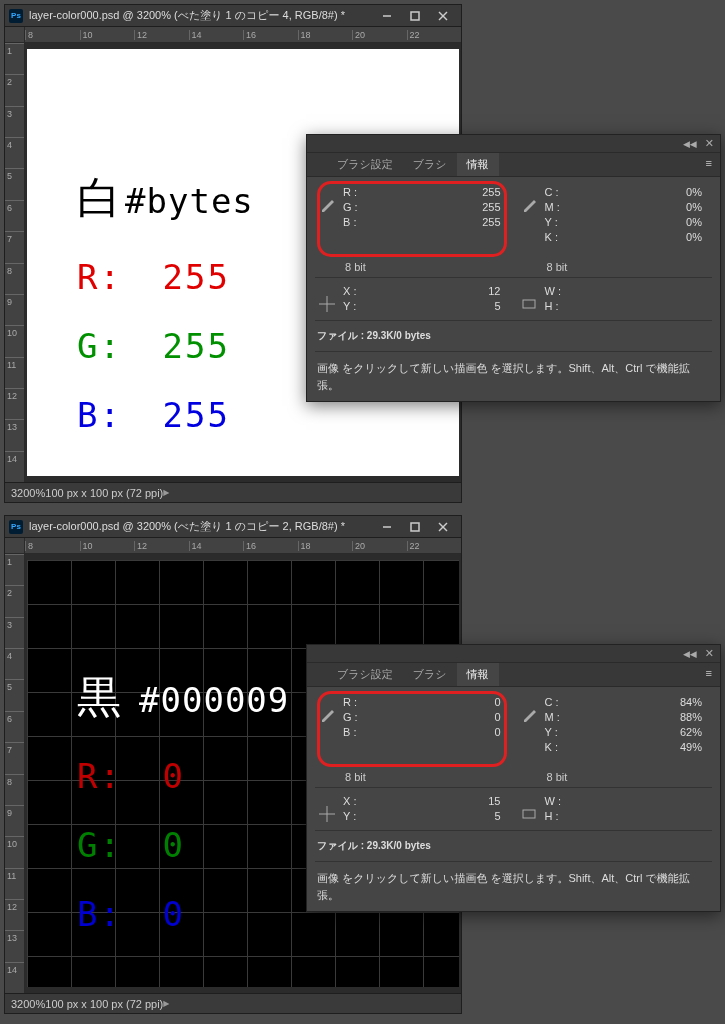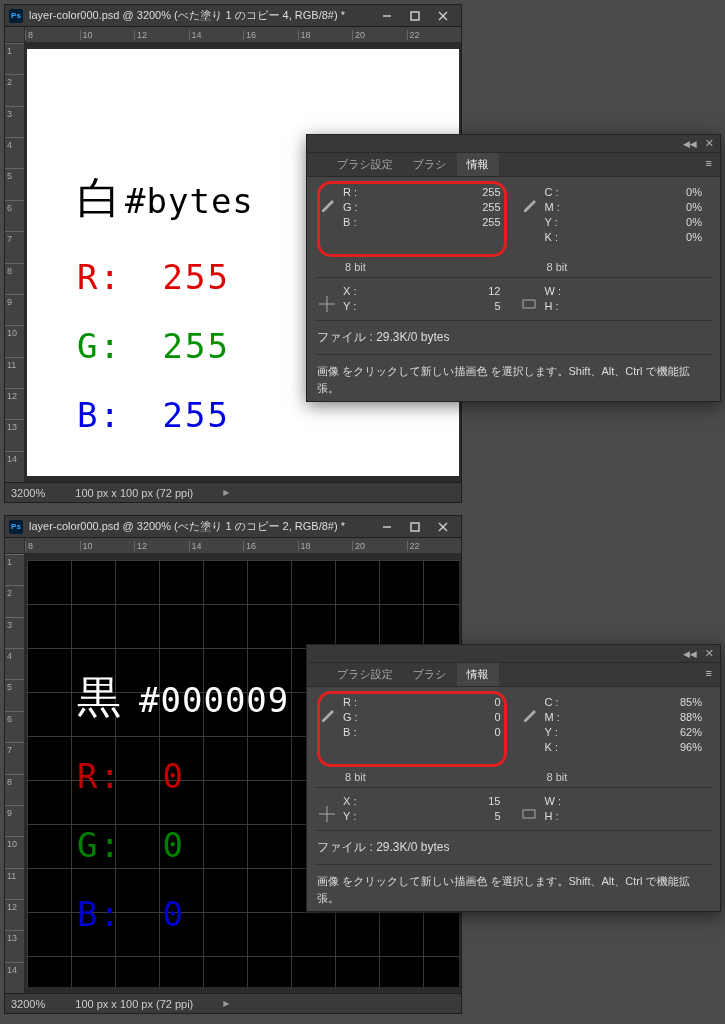--- a/index.html
+++ b/index.html
@@ -91,21 +91,21 @@
     font-family: "Consolas", monospace;
   }
   .ct-title { font-size: 40px; display: flex; align-items: baseline; gap: 4px; }
   .ct-title .jp { font-size: 44px; font-family: "Meiryo", sans-serif; }
   .ct-hex { font-size: 34px; font-family: "Consolas", monospace; letter-spacing: 1px; }
   .ct-line { font-size: 34px; font-family: "Consolas", monospace; letter-spacing: 2px; margin-top: 29px; }
 
   .statusbar {
     position: absolute; left: 0; right: 0; bottom: 0; height: 20px;
     background: #3a3a3a; border-top: 1px solid #1e1e1e;
-    display: flex; align-items: center; gap: 30px; padding: 0 6px;
+    display: flex; align-items: center; gap: 0; padding: 0 6px;
     font-size: 11px; color: #ccc;
   }
   .statusbar .chev { font-size: 8px; color: #999; }
 
   
   .panel {
     position: absolute;
     left: 306px; width: 415px; height: 268px;
     background: #454545;
     border: 1px solid #222;
@@ -146,21 +146,21 @@
 
   .redbox {
     position: absolute;
     border: 3px solid #e02020;
     border-radius: 14px;
     pointer-events: none;
   }
 
   .divider { height: 1px; background: #333; margin: 4px 0; }
 
-  .file-line { font-size: 12px; color: #ddd; padding: 4px 2px; }
+  .file-line { font-size: 10px; color: #ddd; padding: 4px 2px; font-weight: bold; }
   .hint-line { font-size: 11px; color: #ddd; padding: 4px 2px; line-height: 1.5; }
 
 </style>
 </head>
 <body>
 
 <div class="doc-window top">
   <div class="titlebar">
     <div class="ps-icon">Ps</div>
     <div class="title-text">layer-color000.psd @ 3200% (べた塗り 1 のコピー 4, RGB/8#) *</div>
@@ -450,24 +450,24 @@
               <path d="M13 3 L7 9 L5 11 L3 13 L3 15 L5 15 L7 13 L9 11 L15 5 Z" fill="#aaa"></path>
             </svg>
         </div>
         <div class="info-labels">
           <div>C :</div>
           <div>M :</div>
           <div>Y :</div>
           <div>K :</div>
         </div>
         <div class="info-values">
-          <div>85%</div>
+          <div>84%</div>
           <div>88%</div>
           <div>62%</div>
-          <div>96%</div>
+          <div>49%</div>
         </div>
       </div>
     </div>
     <div class="info-row">
       <div class="info-bitline" style="flex:1">8 bit</div>
       <div class="info-bitline" style="flex:1">8 bit</div>
     </div>
     <div class="divider"></div>
     <div class="info-row">
       <div class="info-block">

